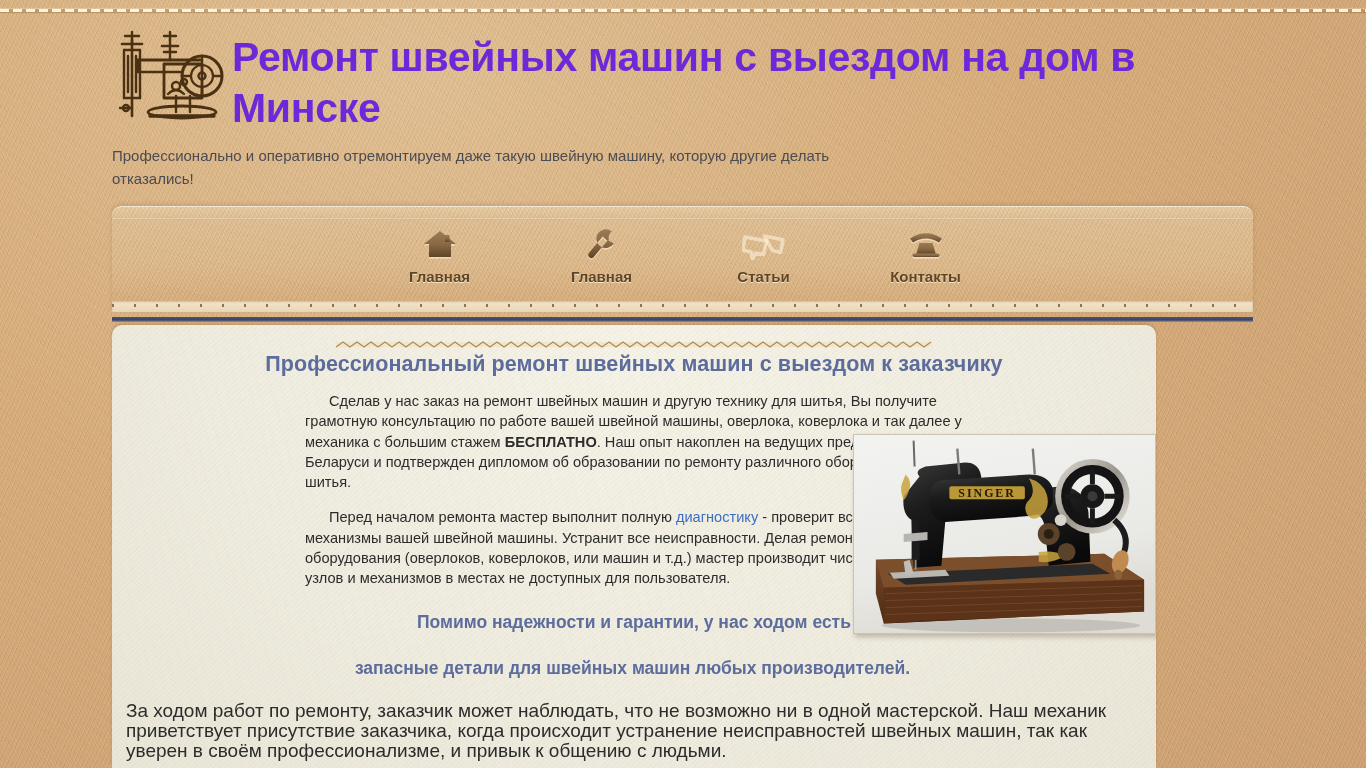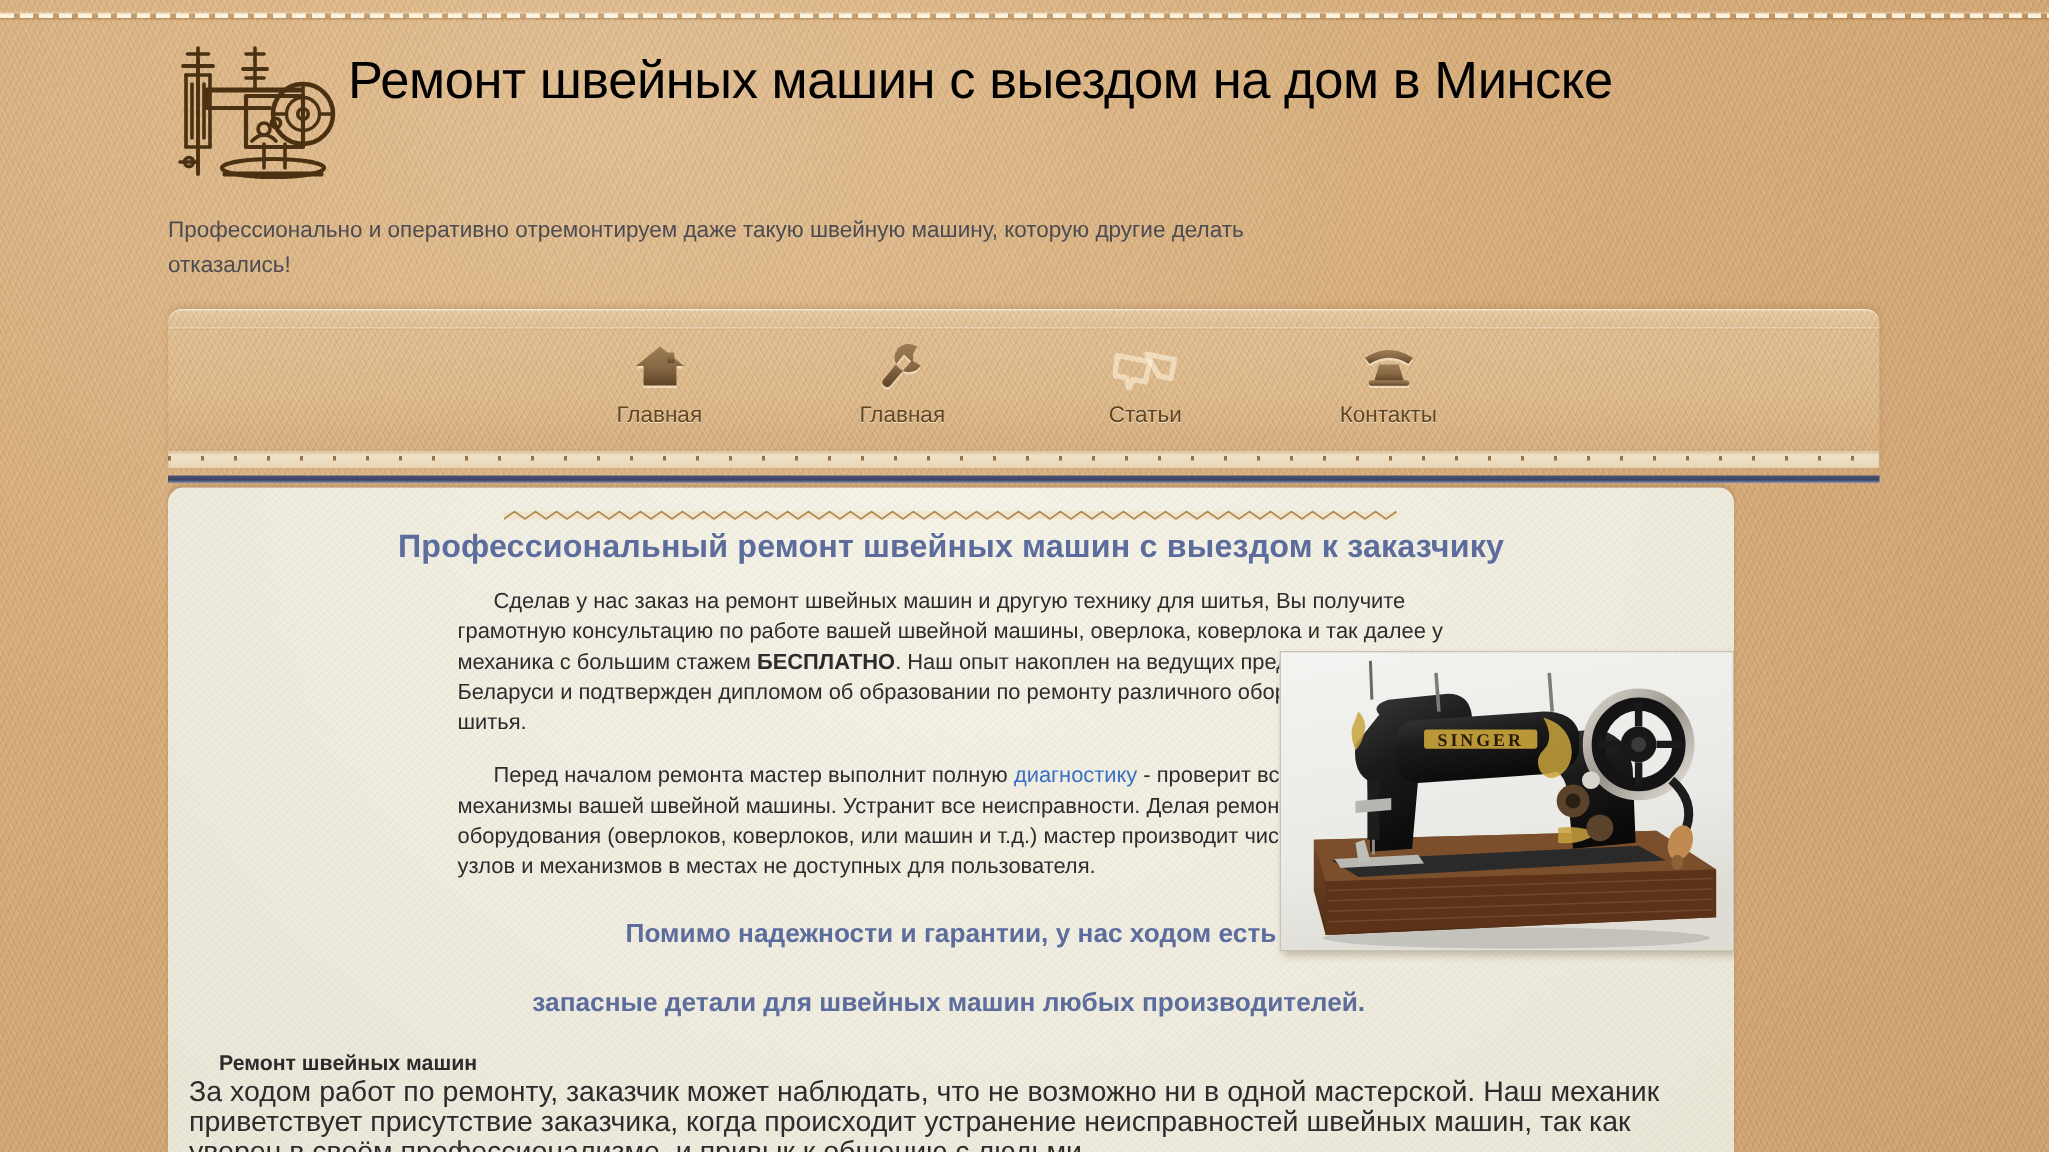--- a/index.html
+++ b/index.html
@@ -39,24 +39,24 @@
   .logo-wrap {
     width: 116px; height: 112px;
     flex: 0 0 116px;
     margin-right: 6px;
     margin-top: 2px;
   }
   .logo-wrap svg { display: block; width: 116px; height: 112px; }
   .site-title {
     margin: 0;
     padding-top: 14px;
-    font-size: 35px;
+    font-size: 41px;
     line-height: 1.24;
-    font-weight: normal;
-    color: #000000;
+    font-weight: bold;
+    color: #6d28d9;
     letter-spacing: -0.3px;
     max-width: 960px;
   }
   .site-subtitle {
     margin: 10px 0 0 2px;
     font-size: 15px;
     line-height: 1.55;
     color: #4b4b52;
     max-width: 720px;
   }
@@ -119,21 +119,21 @@
     width: 118px;
     text-align: center;
     text-decoration: none;
     cursor: pointer;
   }
   .nav-icon { display: block; height: 34px; margin: 0 auto 6px; }
   .nav-icon svg { display: block; margin: 0 auto; }
   .nav-label {
     display: block;
     font-size: 15px;
-    font-weight: normal;
+    font-weight: bold;
     color: #5f4523;
     text-shadow: 0 1px 0 rgba(255,247,230,0.75);
   }
 
   
   .content-panel {
     position: absolute;
     top: 325px; left: 112px;
     width: 1044px; height: 443px;
     border-radius: 10px 10px 0 0;
@@ -475,21 +475,20 @@
     <p class="para"><span>Сделав у нас заказ на ремонт швейных машин и другую технику для шитья, Вы получите грамотную консультацию по работе вашей швейной машины, оверлока, коверлока и так далее у механика с большим стажем </span><b>БЕСПЛАТНО</b><span>. Наш опыт накоплен на ведущих предприятиях Беларуси и подтвержден дипломом об образовании по ремонту различного оборудования для шитья.</span></p>
 
     <p class="para"><span>Перед началом ремонта мастер выполнит полную </span><a class="inline-link">диагностику</a><span> - проверит все узлы и механизмы вашей швейной машины. Устранит все неисправности. Делая ремонт швейного оборудования (оверлоков, коверлоков, или машин и т.д.) мастер производит чистку и смазку всех узлов и механизмов в местах не доступных для пользователя.</span></p>
 
   </div>
 
   <p class="promo first">Помимо надежности и гарантии, у нас ходом есть</p>
   <p class="promo second">запасные детали для швейных машин любых производителей.</p>
 
   <section class="feature-block">
-    <h3 class="feature-title">Ремонт швейных машин</h3>
     <p class="feature-text">За ходом работ по ремонту, заказчик может наблюдать, что не возможно ни в одной мастерской. Наш механик приветствует присутствие заказчика, когда происходит устранение неисправностей швейных машин, так как уверен в своём профессионализме, и привык к общению с людьми.</p>
   </section>
 
   <section class="feature-block second">
     <h3 class="feature-title">Гарантия</h3>
     <p class="feature-text"></p>
   </section>
 
 </main>
 

